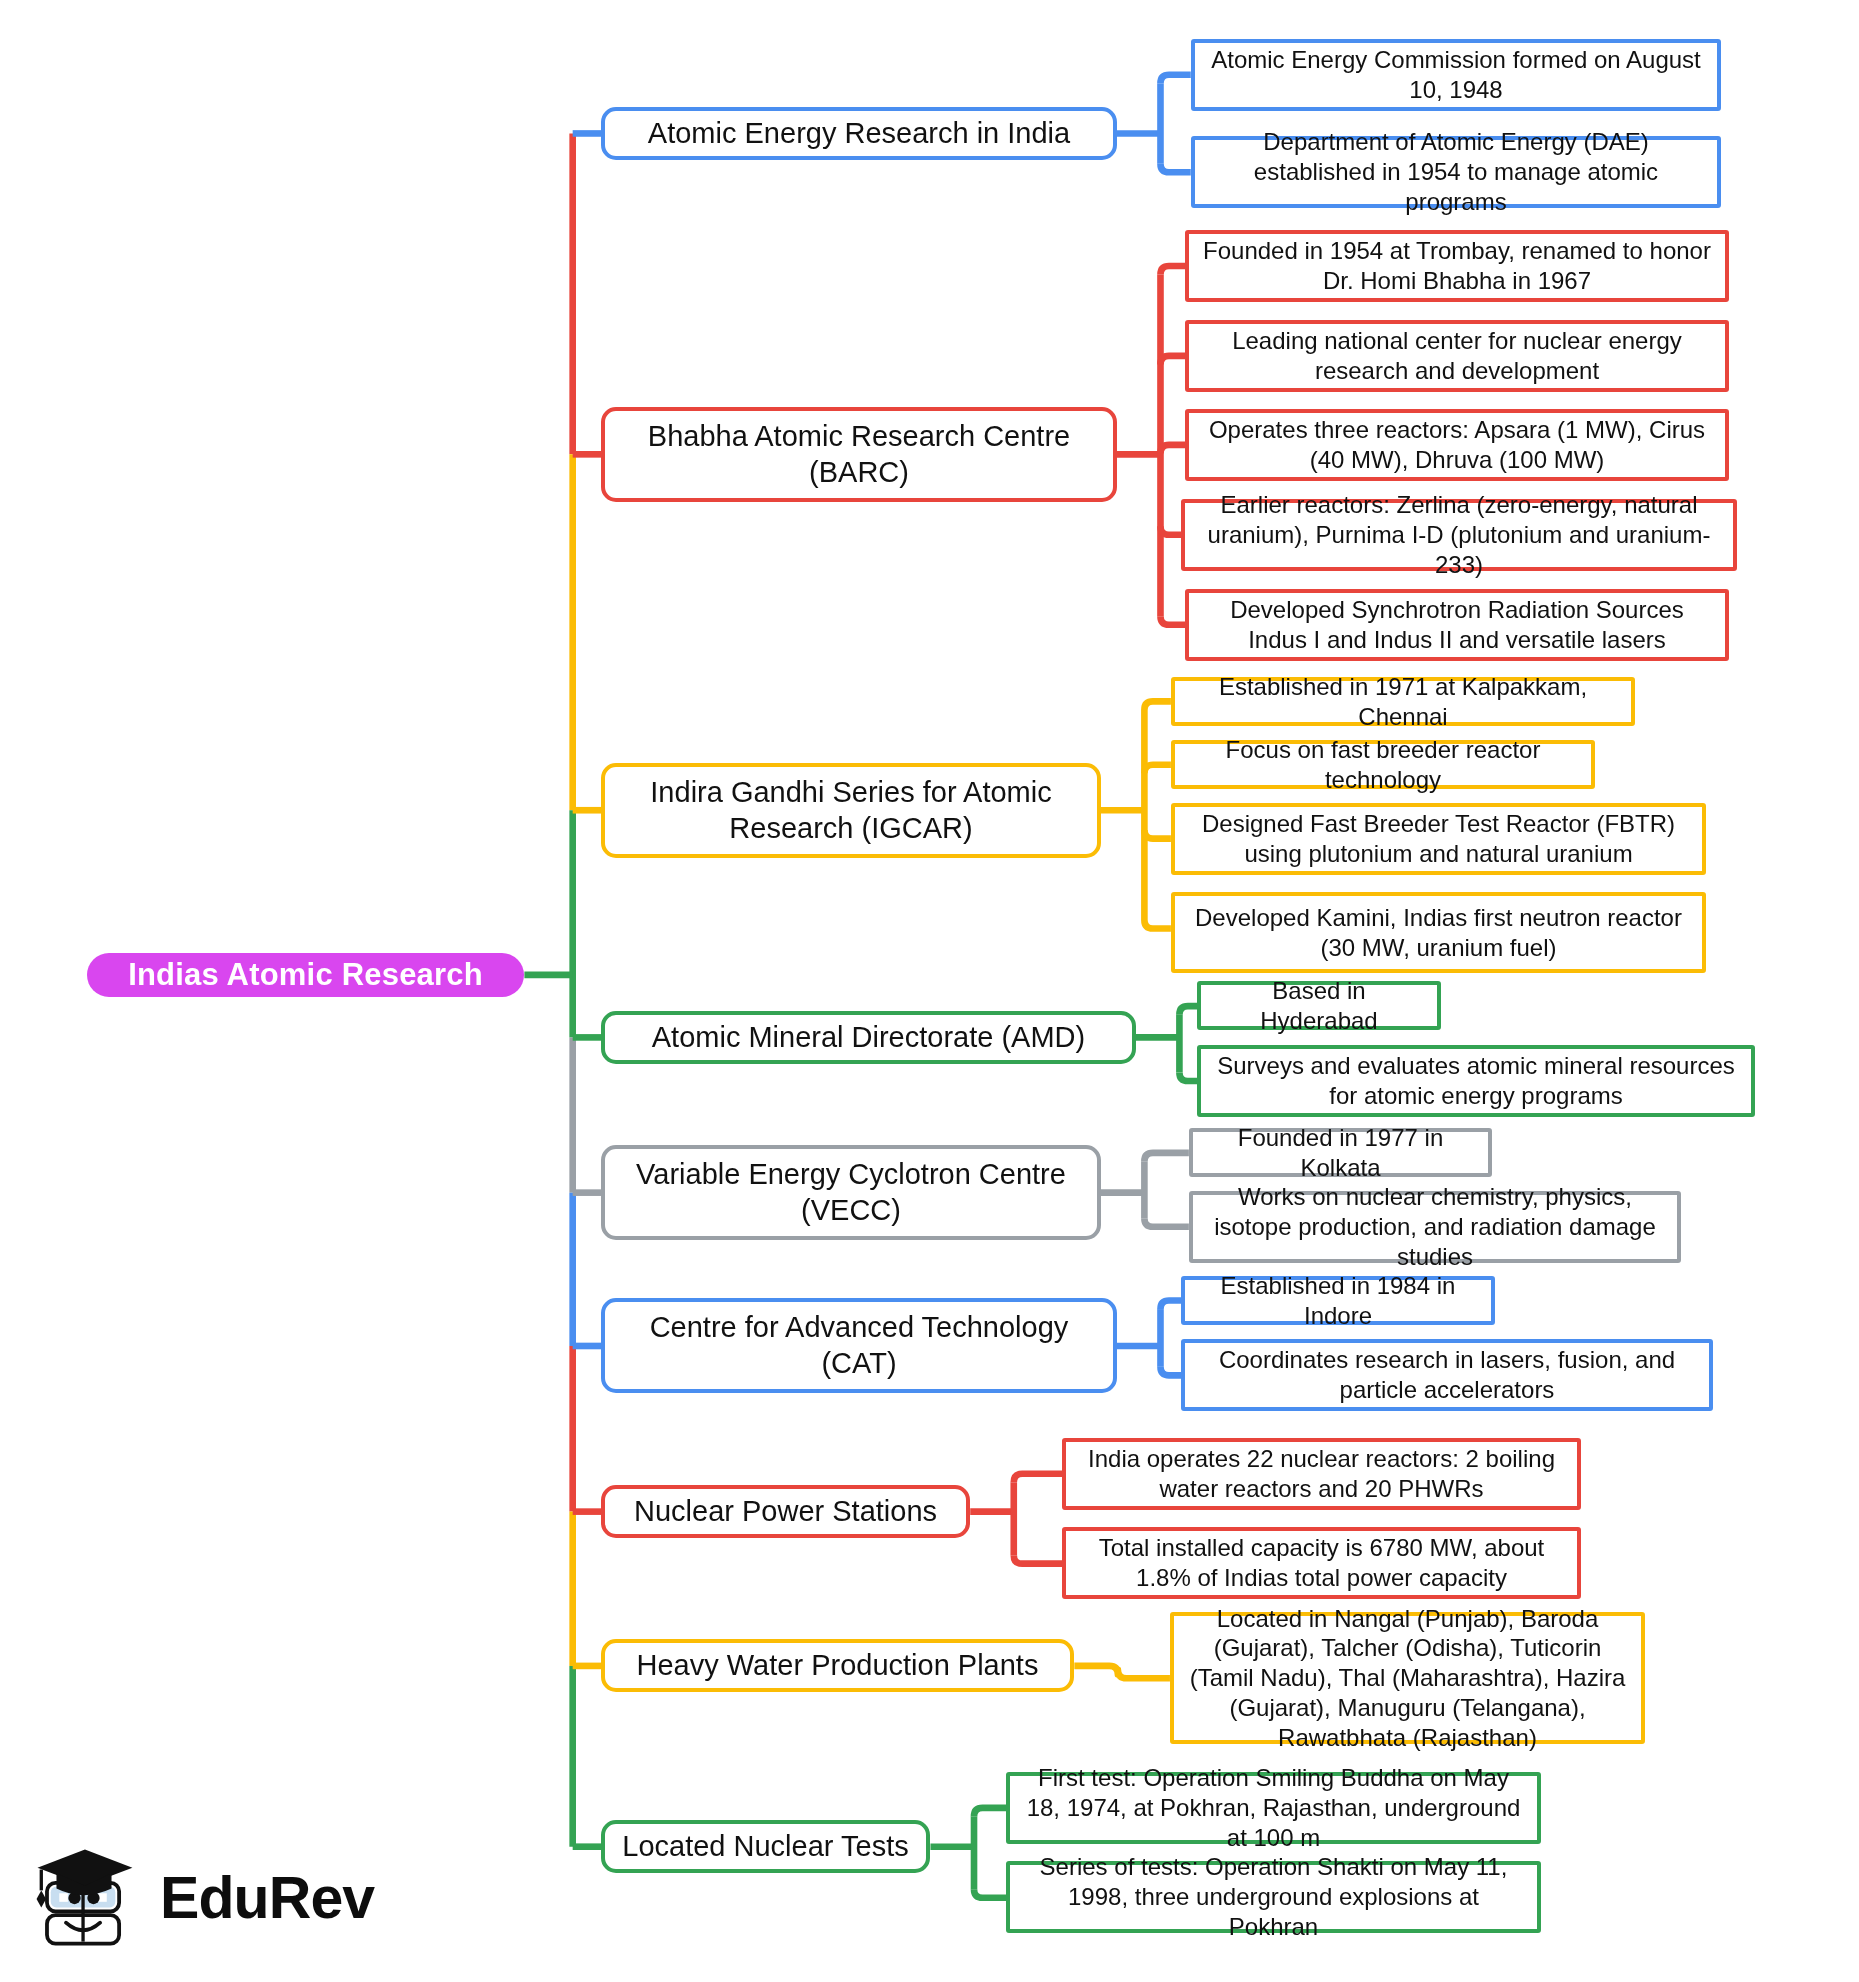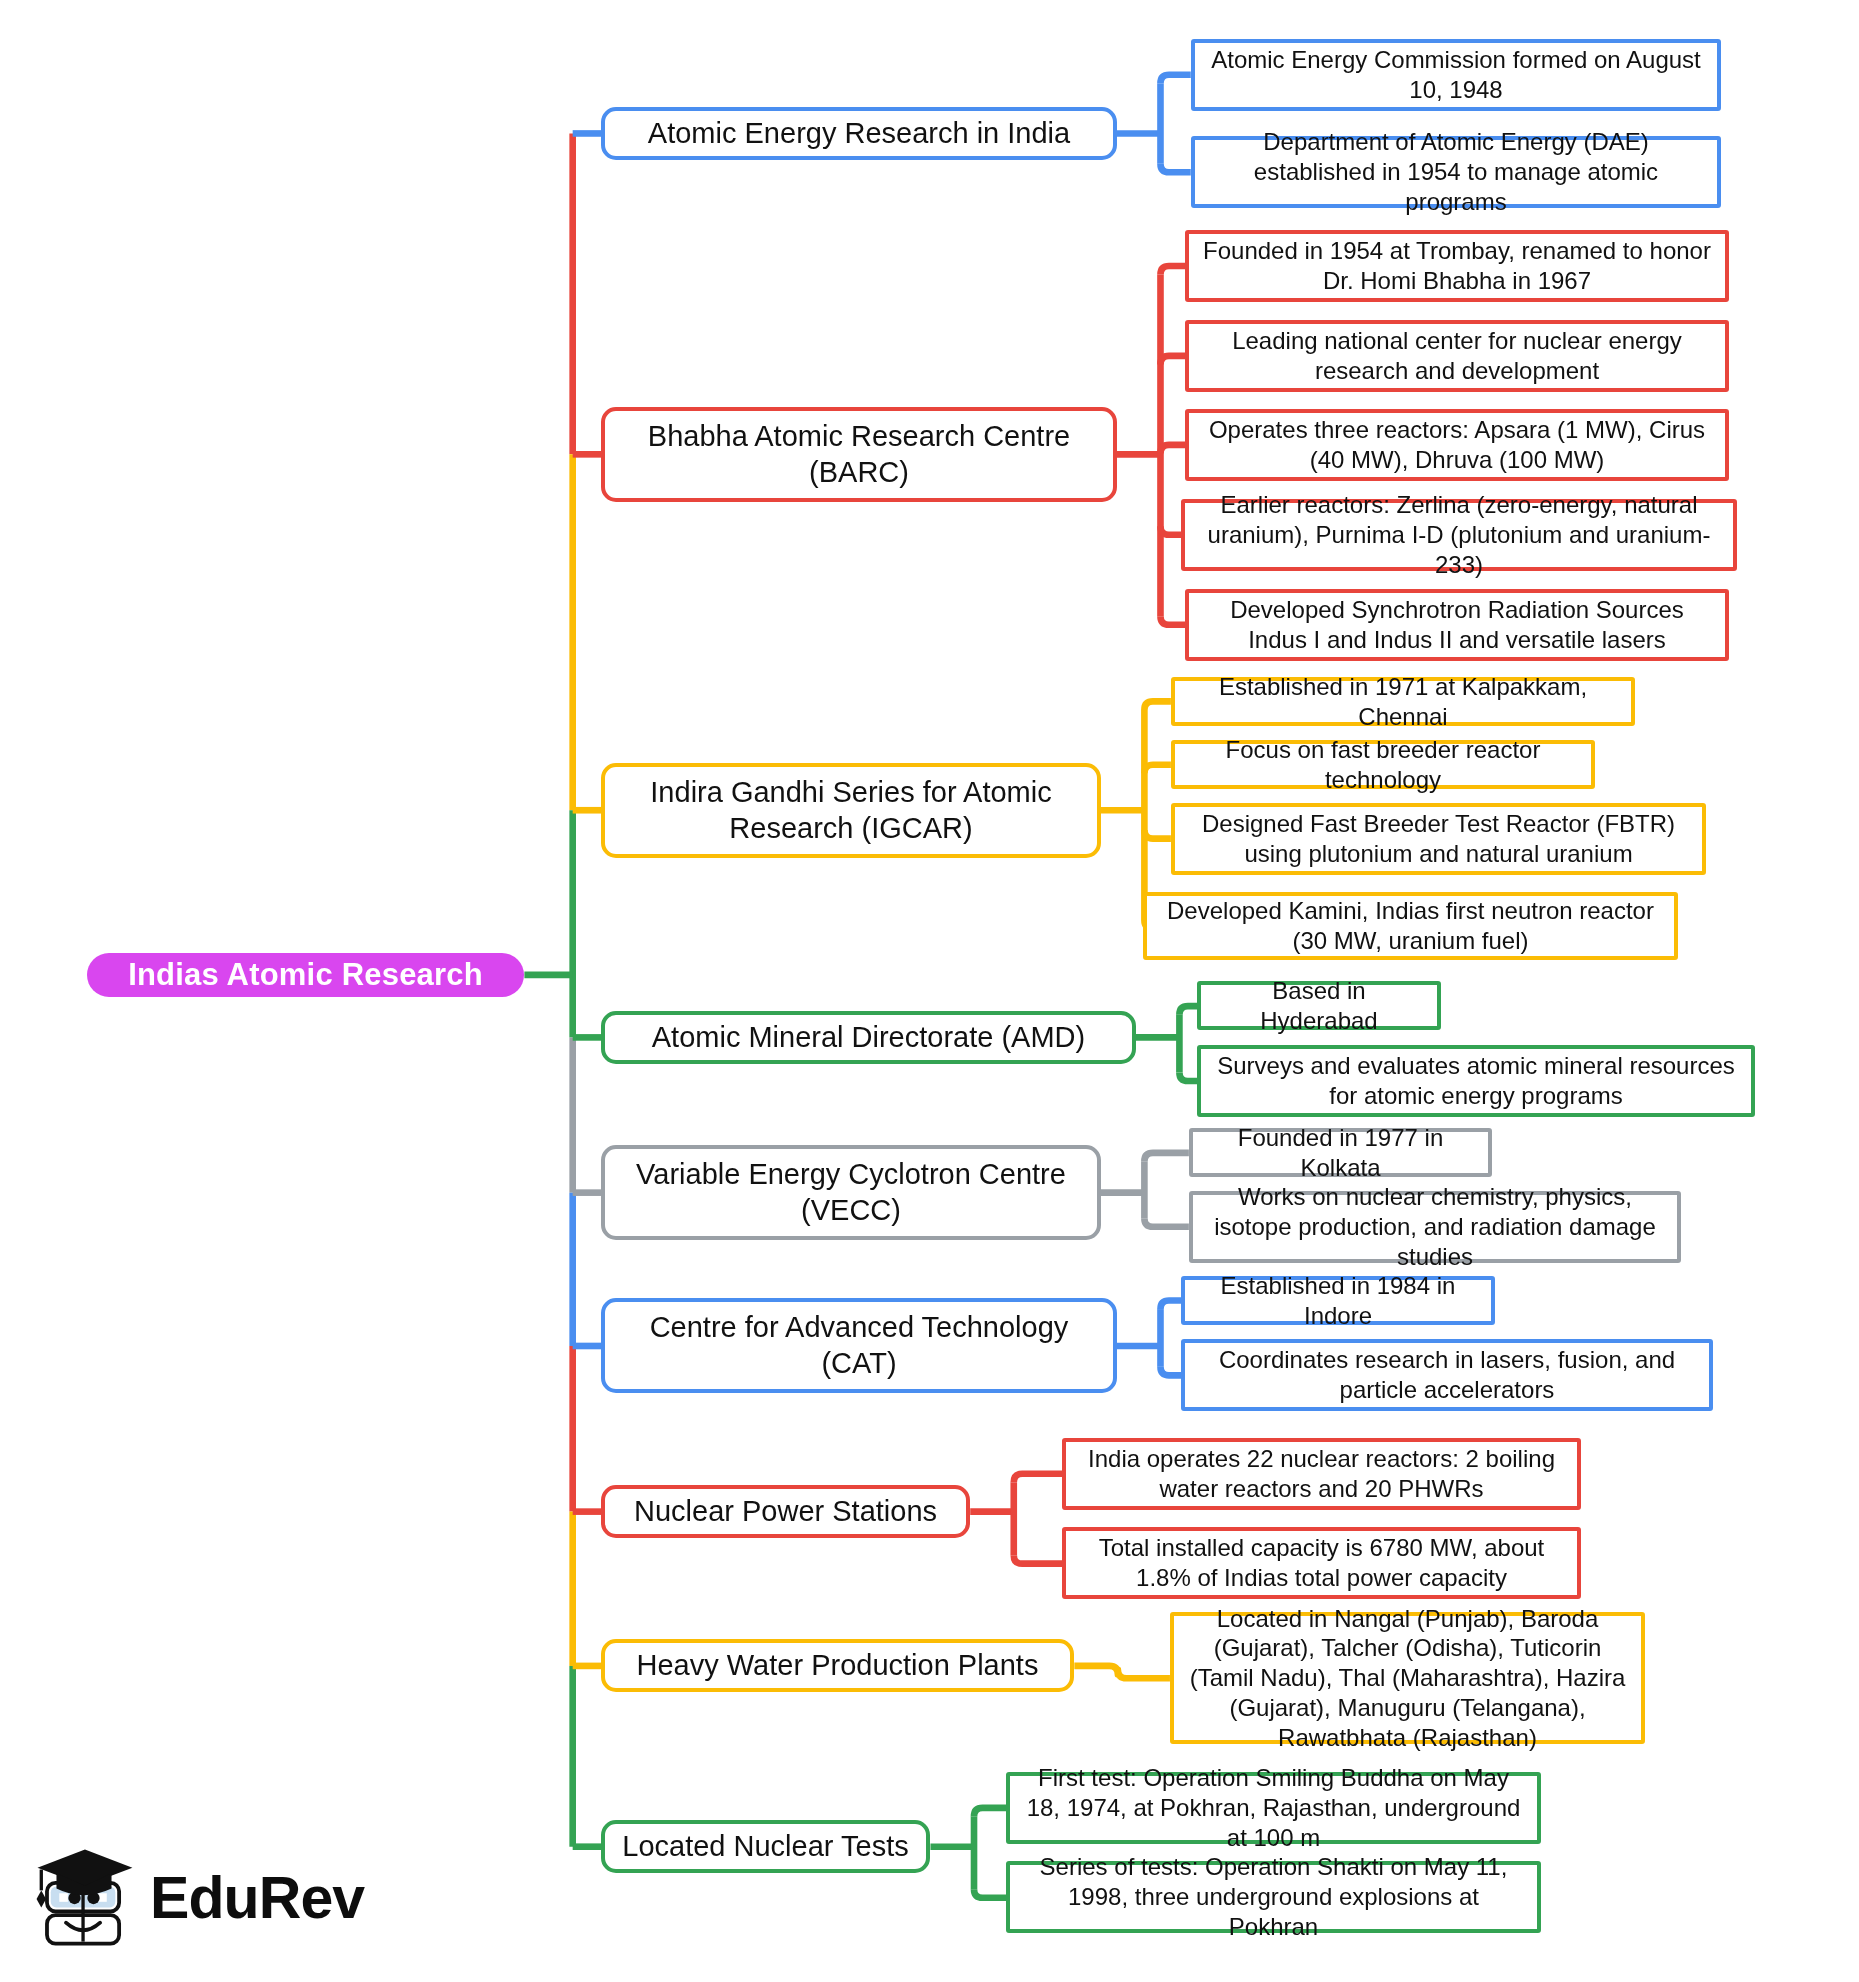--- a/index.html
+++ b/index.html
@@ -20,21 +20,21 @@
   .leaf{border-width:4.7px;border-style:solid;border-radius:3px;font-size:24px;padding:3.8px 13.2px;}
 
   .c-blue  {border-color:#4a8ef0;}
   .c-red   {border-color:#e8453c;}
   .c-yellow{border-color:#fbbc05;}
   .c-green {border-color:#34a353;}
   .c-gray  {border-color:#9aa0a6;}
 
   
   #logo{position:absolute;left:28px;top:1836px;width:341px;height:123px;
-        display:flex;align-items:center;gap:10px;}
+        display:flex;align-items:center;gap:20px;}
   #logo .mark{position:relative;width:112px;height:114px;flex:0 0 112px;}
   #logo .wordmark{font-size:59px;font-weight:bold;color:#0d0d0d;letter-spacing:-0.9px;}
 </style>
 </head>
 <body>
 
 <div id="canvas">
   <svg id="wires" viewBox="0 0 1965 2095" xmlns="http://www.w3.org/2000/svg">
       <path d="M605 141 V480" stroke="#e8453c" stroke-width="7" fill="none" stroke-linecap="butt" stroke-linejoin="round"></path>
       <path d="M605 480 V856" stroke="#fbbc05" stroke-width="7" fill="none" stroke-linecap="butt" stroke-linejoin="round"></path>
@@ -101,21 +101,21 @@
       <div class="node branch c-red" style="left: 601px; top: 407px; width: 516px; height: 95px;">Bhabha Atomic Research Centre (BARC)</div>
       <div class="node leaf c-red" style="left: 1185px; top: 230px; width: 544px; height: 72px;">Founded in 1954 at Trombay, renamed to honor Dr. Homi Bhabha in 1967</div>
       <div class="node leaf c-red" style="left: 1185px; top: 320px; width: 544px; height: 72px;">Leading national center for nuclear energy research and development</div>
       <div class="node leaf c-red" style="left: 1185px; top: 409px; width: 544px; height: 72px;">Operates three reactors: Apsara (1 MW), Cirus (40 MW), Dhruva (100 MW)</div>
       <div class="node leaf c-red" style="left: 1181px; top: 499px; width: 556px; height: 72px;">Earlier reactors: Zerlina (zero-energy, natural uranium), Purnima I-D (plutonium and uranium-233)</div>
       <div class="node leaf c-red" style="left: 1185px; top: 589px; width: 544px; height: 72px;">Developed Synchrotron Radiation Sources Indus I and Indus II and versatile lasers</div>
       <div class="node branch c-yellow" style="left: 601px; top: 763px; width: 500px; height: 95px;">Indira Gandhi Series for Atomic Research (IGCAR)</div>
       <div class="node leaf c-yellow" style="left: 1171px; top: 677px; width: 464px; height: 49px;">Established in 1971 at Kalpakkam, Chennai</div>
       <div class="node leaf c-yellow" style="left: 1171px; top: 740px; width: 424px; height: 49px;">Focus on fast breeder reactor technology</div>
       <div class="node leaf c-yellow" style="left: 1171px; top: 803px; width: 535px; height: 72px;">Designed Fast Breeder Test Reactor (FBTR) using plutonium and natural uranium</div>
-      <div class="node leaf c-yellow" style="left: 1143px; top: 892px; width: 535px; height: 68px;">Developed Kamini, Indias first neutron reactor (30 MW, uranium fuel)</div>
+      <div class="node leaf c-yellow" style="left: 1171px; top: 892px; width: 535px; height: 81px;">Developed Kamini, Indias first neutron reactor (30 MW, uranium fuel)</div>
       <div class="node branch c-green" style="left: 601px; top: 1011px; width: 535px; height: 53px;">Atomic Mineral Directorate (AMD)</div>
       <div class="node leaf c-green" style="left: 1197px; top: 981px; width: 244px; height: 49px;">Based in Hyderabad</div>
       <div class="node leaf c-green" style="left: 1197px; top: 1045px; width: 558px; height: 72px;">Surveys and evaluates atomic mineral resources for atomic energy programs</div>
       <div class="node branch c-gray" style="left: 601px; top: 1145px; width: 500px; height: 95px;">Variable Energy Cyclotron Centre (VECC)</div>
       <div class="node leaf c-gray" style="left: 1189px; top: 1128px; width: 303px; height: 49px;">Founded in 1977 in Kolkata</div>
       <div class="node leaf c-gray" style="left: 1189px; top: 1191px; width: 492px; height: 72px;">Works on nuclear chemistry, physics, isotope production, and radiation damage studies</div>
       <div class="node branch c-blue" style="left: 601px; top: 1298px; width: 516px; height: 95px;">Centre for Advanced Technology (CAT)</div>
       <div class="node leaf c-blue" style="left: 1181px; top: 1276px; width: 314px; height: 49px;">Established in 1984 in Indore</div>
       <div class="node leaf c-blue" style="left: 1181px; top: 1339px; width: 532px; height: 72px;">Coordinates research in lasers, fusion, and particle accelerators</div>
       <div class="node branch c-red" style="left: 601px; top: 1485px; width: 369px; height: 53px;">Nuclear Power Stations</div>

